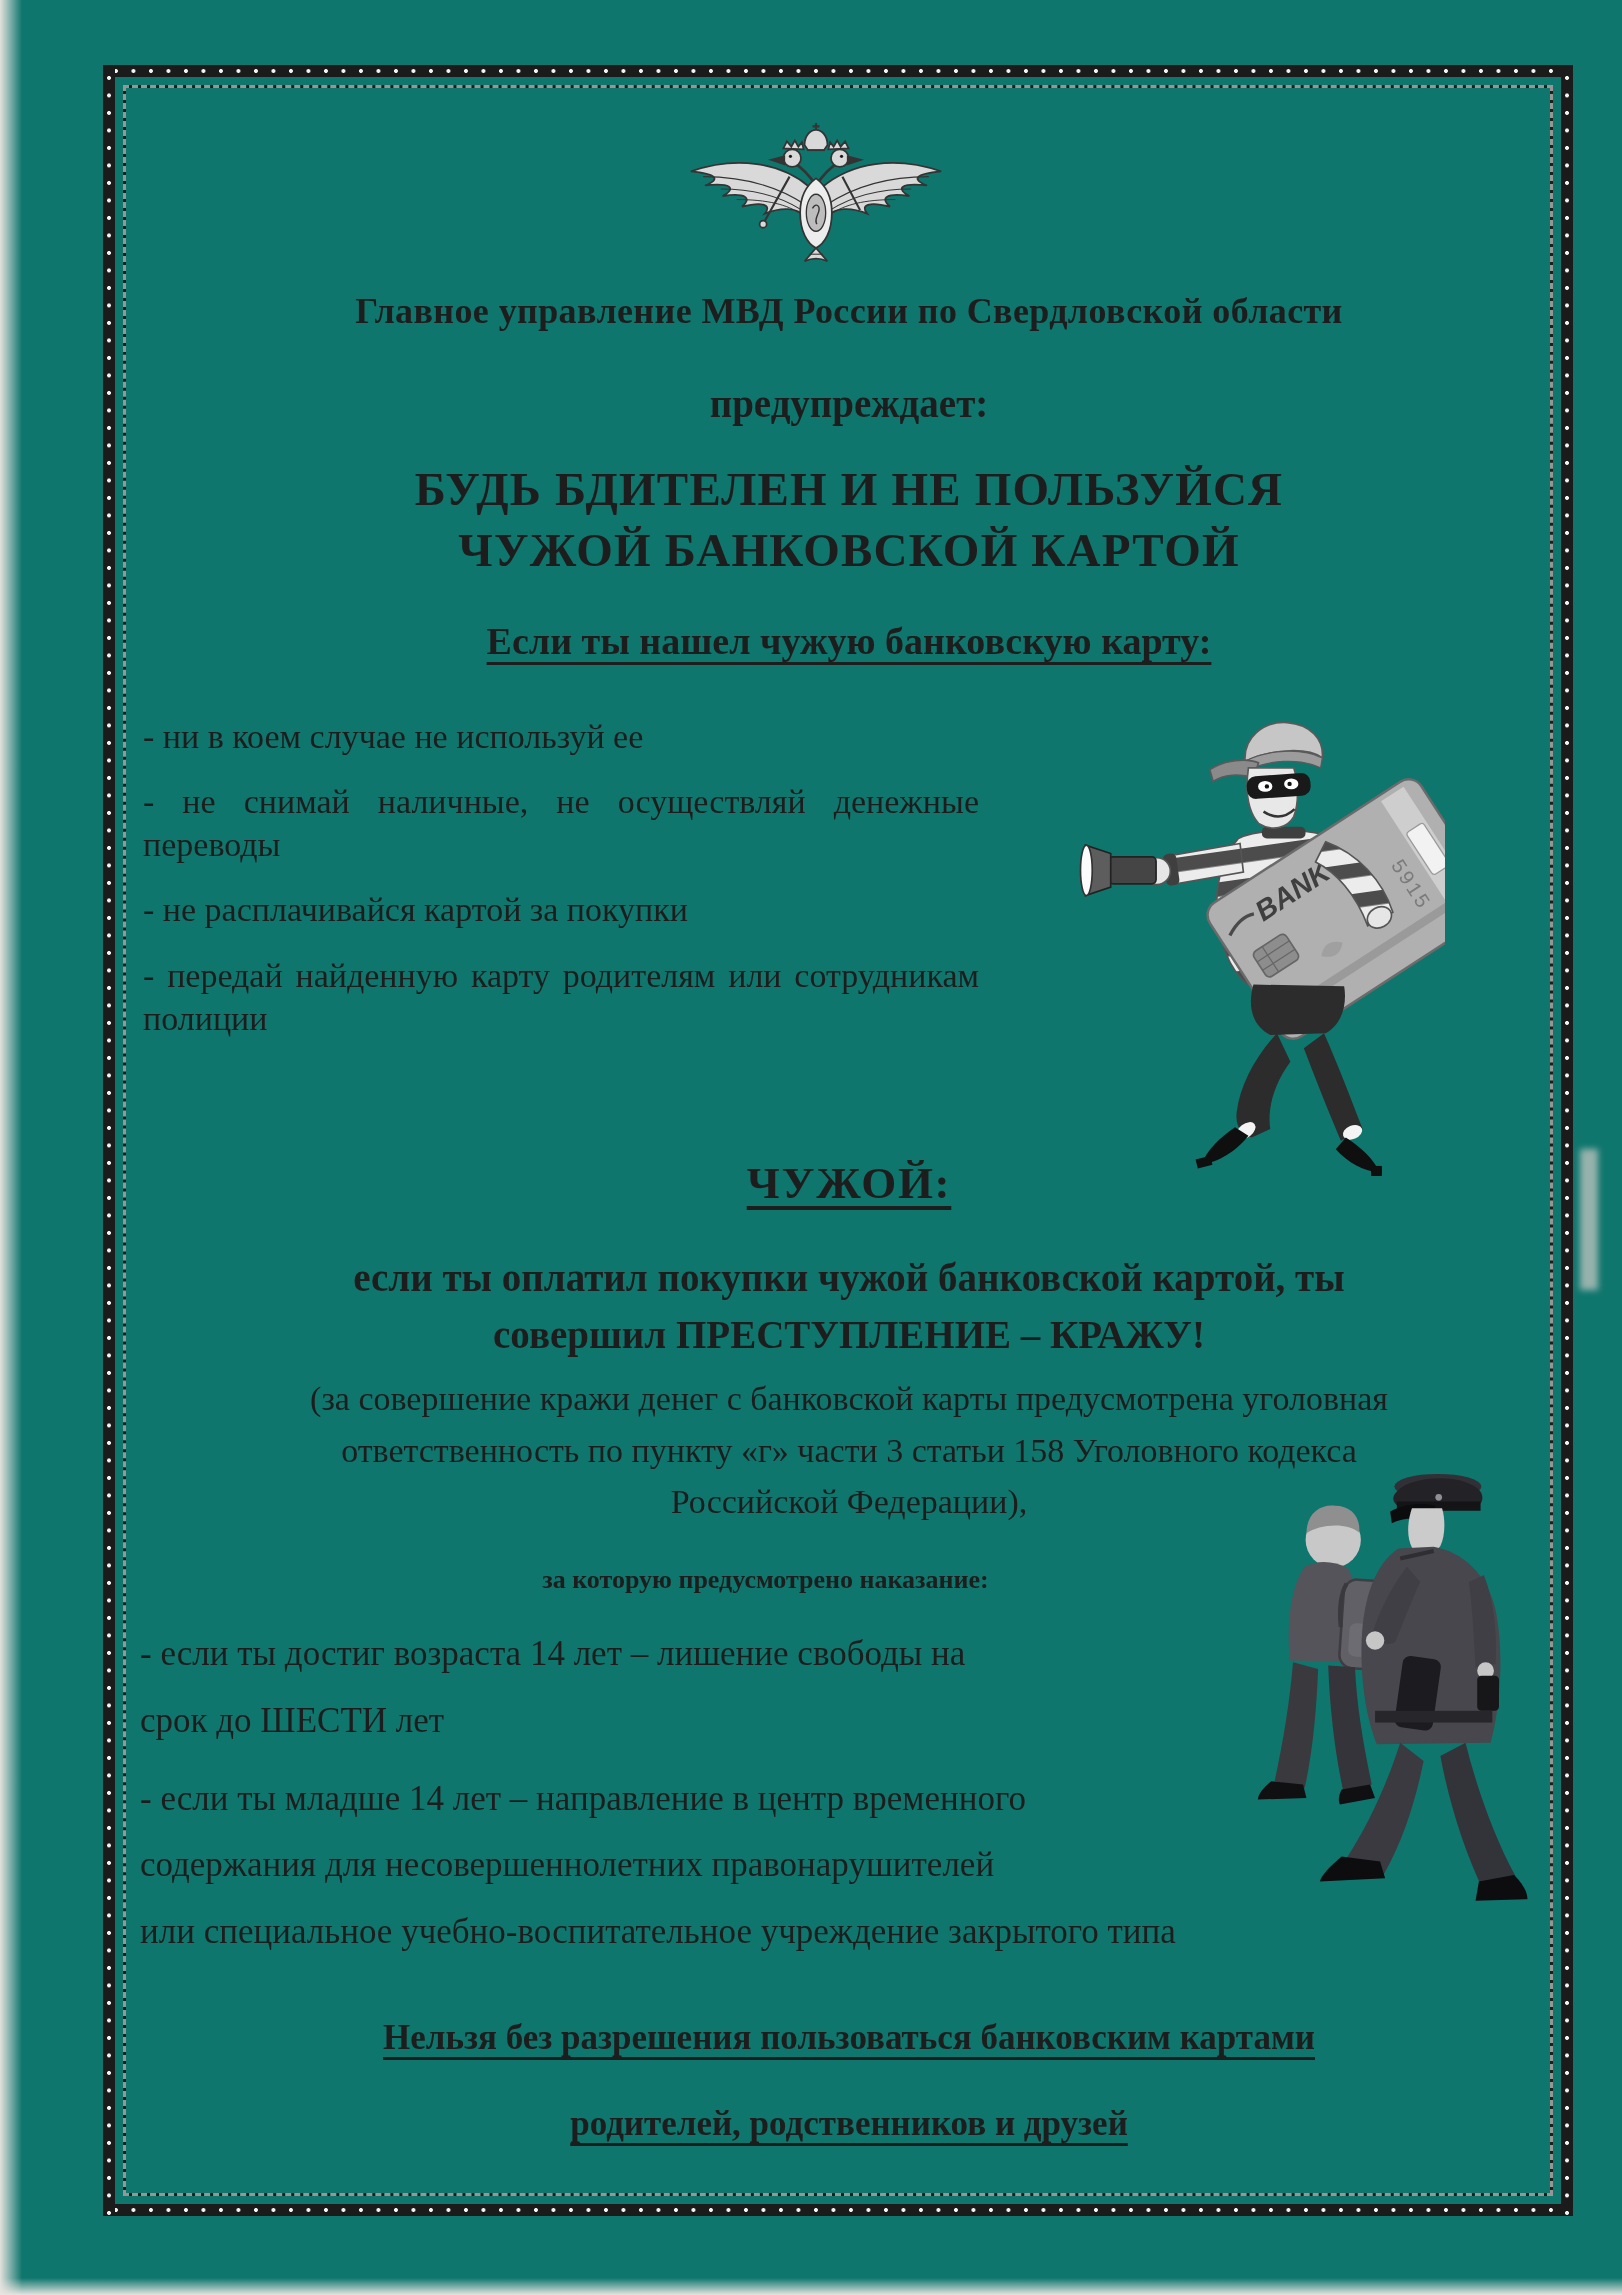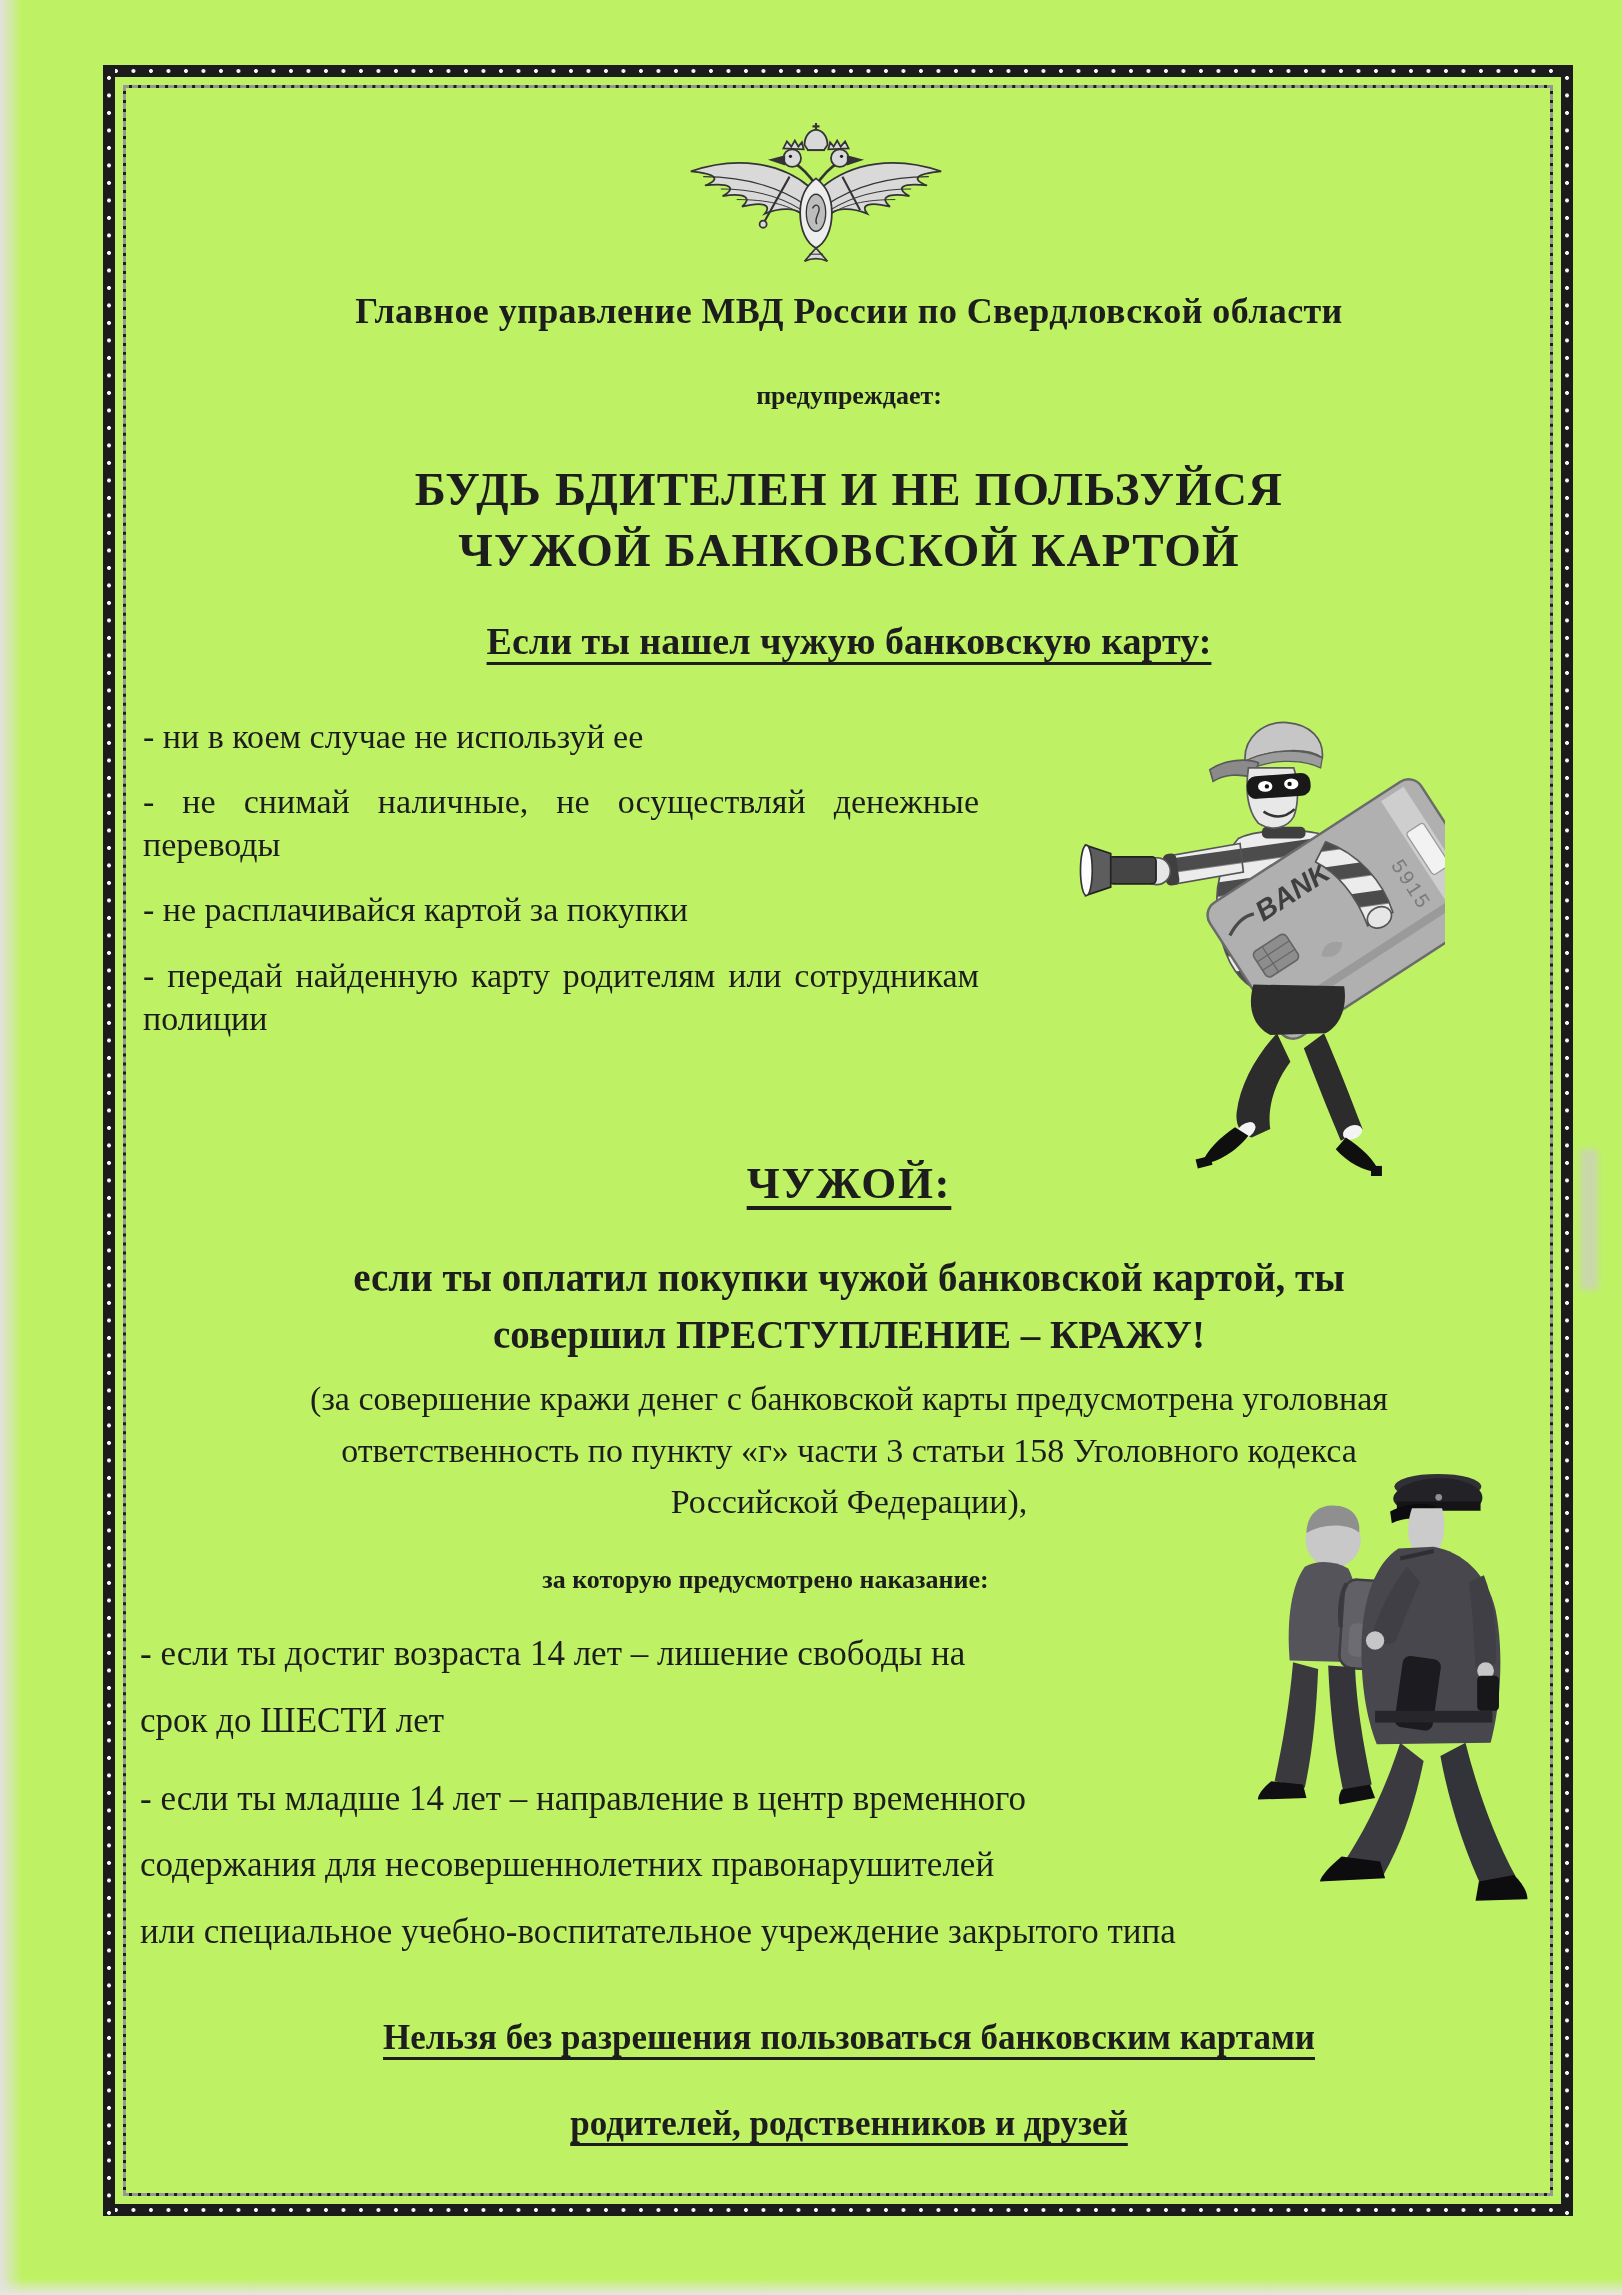--- a/index.html
+++ b/index.html
@@ -1,21 +1,21 @@
 <!DOCTYPE html>
 <html lang="ru" style="font-size:13.3px"><head>
 <meta charset="utf-8">
 <style>
   html, body { margin: 0; padding: 0; background: #d8d6d2; }
   .page {
     position: relative;
     width: 1623px;
     height: 2295px;
     margin: 0 auto;
-    background: #bef264;
+    background: #0f766e;
     font-family: "Liberation Serif", "DejaVu Serif", serif;
     color: #1d1d1d;
     overflow: hidden;
   }
   
   .page::before {
     content: "";
     position: absolute; left: 0; top: 0; bottom: 0; width: 21.6px;
     background: linear-gradient(to right, #e3e1dd, rgba(227,225,221,0));
     pointer-events: none;
@@ -59,21 +59,21 @@
   }
 
   
   .abs { position: absolute; }
   .center { text-align: center; }
   .pre { white-space: pre-line; }
   .bold { font-weight: bold; }
   .content-wide { left: 133px; width: 1432px; }
 
   .org-line      { top: 290px;  font-size: 36px; letter-spacing: 0.4px; }
-  .warns-label   { top: 381px;  font-size: 26px; }
+  .warns-label   { top: 381px;  font-size: 39px; }
   .page-title    { top: 459px;  font-size: 47px; line-height: 1.3; letter-spacing: 1.2px; }
   .sec1-heading  { top: 619px;  font-size: 38px;
                    text-decoration: underline; text-decoration-thickness: 3.3px; text-underline-offset: 7.5px; }
 
   .rules { top: 716px; left: 143px; width: 836px; }
   .rule {
     font-size: 34px; line-height: 1.26;
     margin-bottom: 22.5px;
     text-align: justify;
   }

